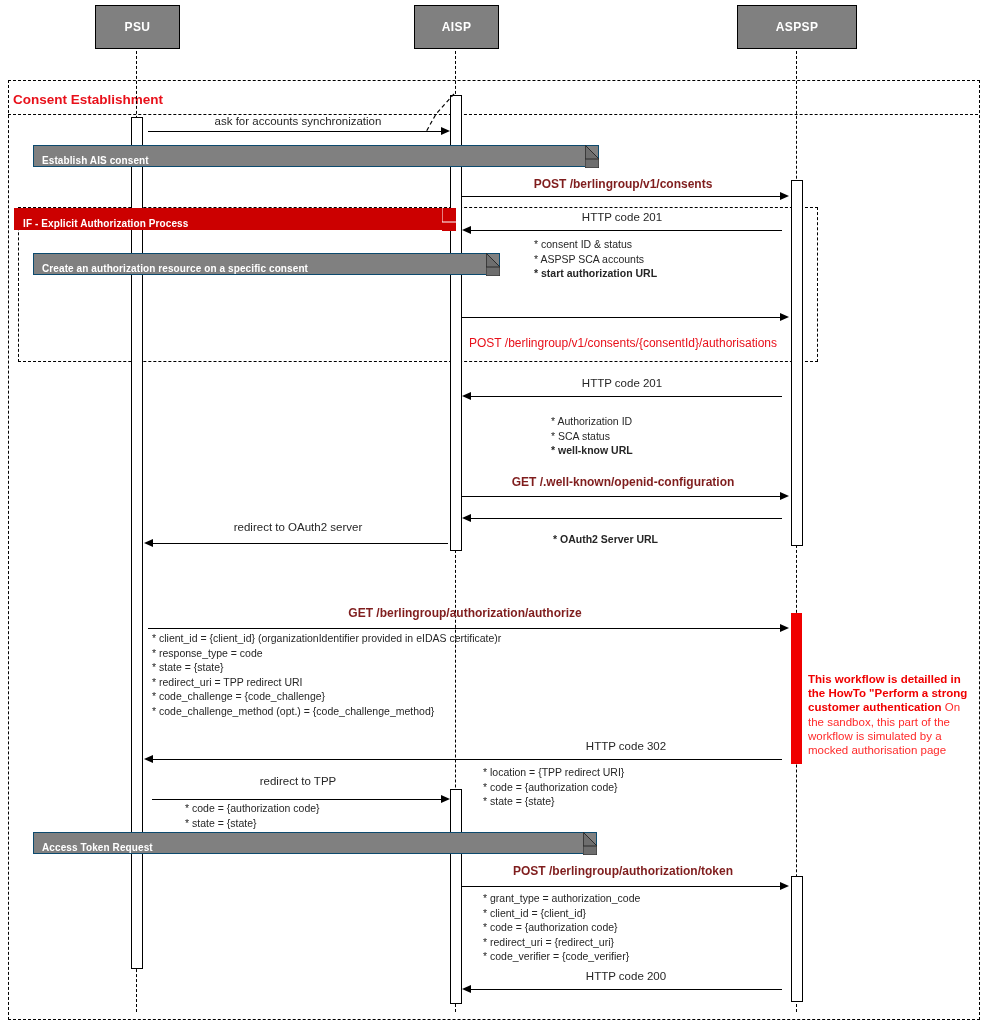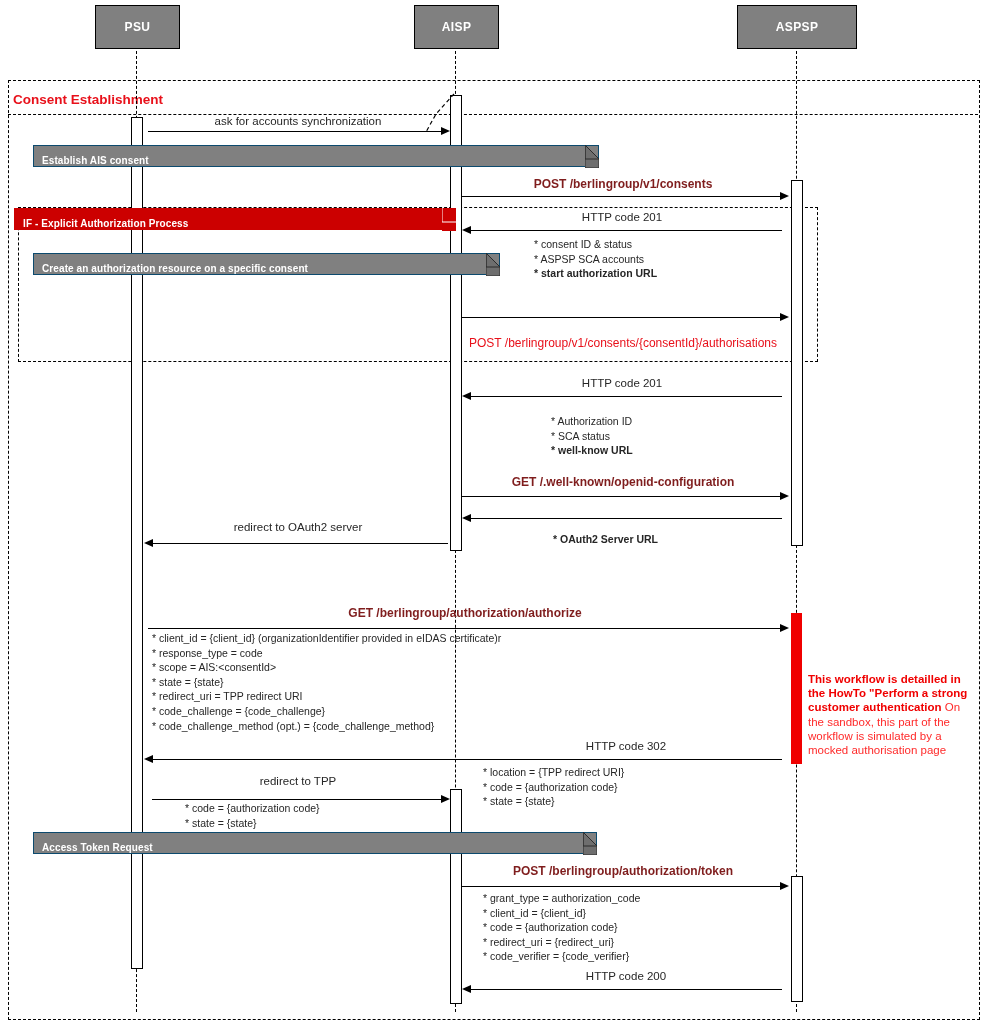--- a/index.html
+++ b/index.html
@@ -192,21 +192,20 @@
   <div class="arrow-head left" style="left:144px;top:539px;"></div>
 
 
   <div class="msg-label api" style="left:148px;top:606px;width:634px;">GET /berlingroup/authorization/authorize</div>
   <div class="arrow-line" style="left:148px;top:628px;width:634px;"></div>
   <div class="arrow-head right" style="left:780px;top:624px;"></div>
 
   <div class="note-list" style="left:152px;top:631px;">
     <div>* client_id = {client_id} (organizationIdentifier provided in eIDAS certificate)r</div>
     <div>* response_type = code</div>
-    <div>* scope = AIS:&lt;consentId&gt;</div>
     <div>* state = {state}</div>
     <div>* redirect_uri = TPP redirect URI</div>
     <div>* code_challenge = {code_challenge}</div>
     <div>* code_challenge_method (opt.) = {code_challenge_method}</div>
   </div>
 
   <div class="annot-bar" style="left:791px;top:613px;width:11px;height:151px;"></div>
   <div class="annot-text" style="left:808px;top:628px;margin-top:44px;">
     <span class="strong">This workflow is detailled in the HowTo "Perform a strong customer authentication</span>
     <span class="light">On the sandbox, this part of the workflow is simulated by a mocked authorisation page</span>

